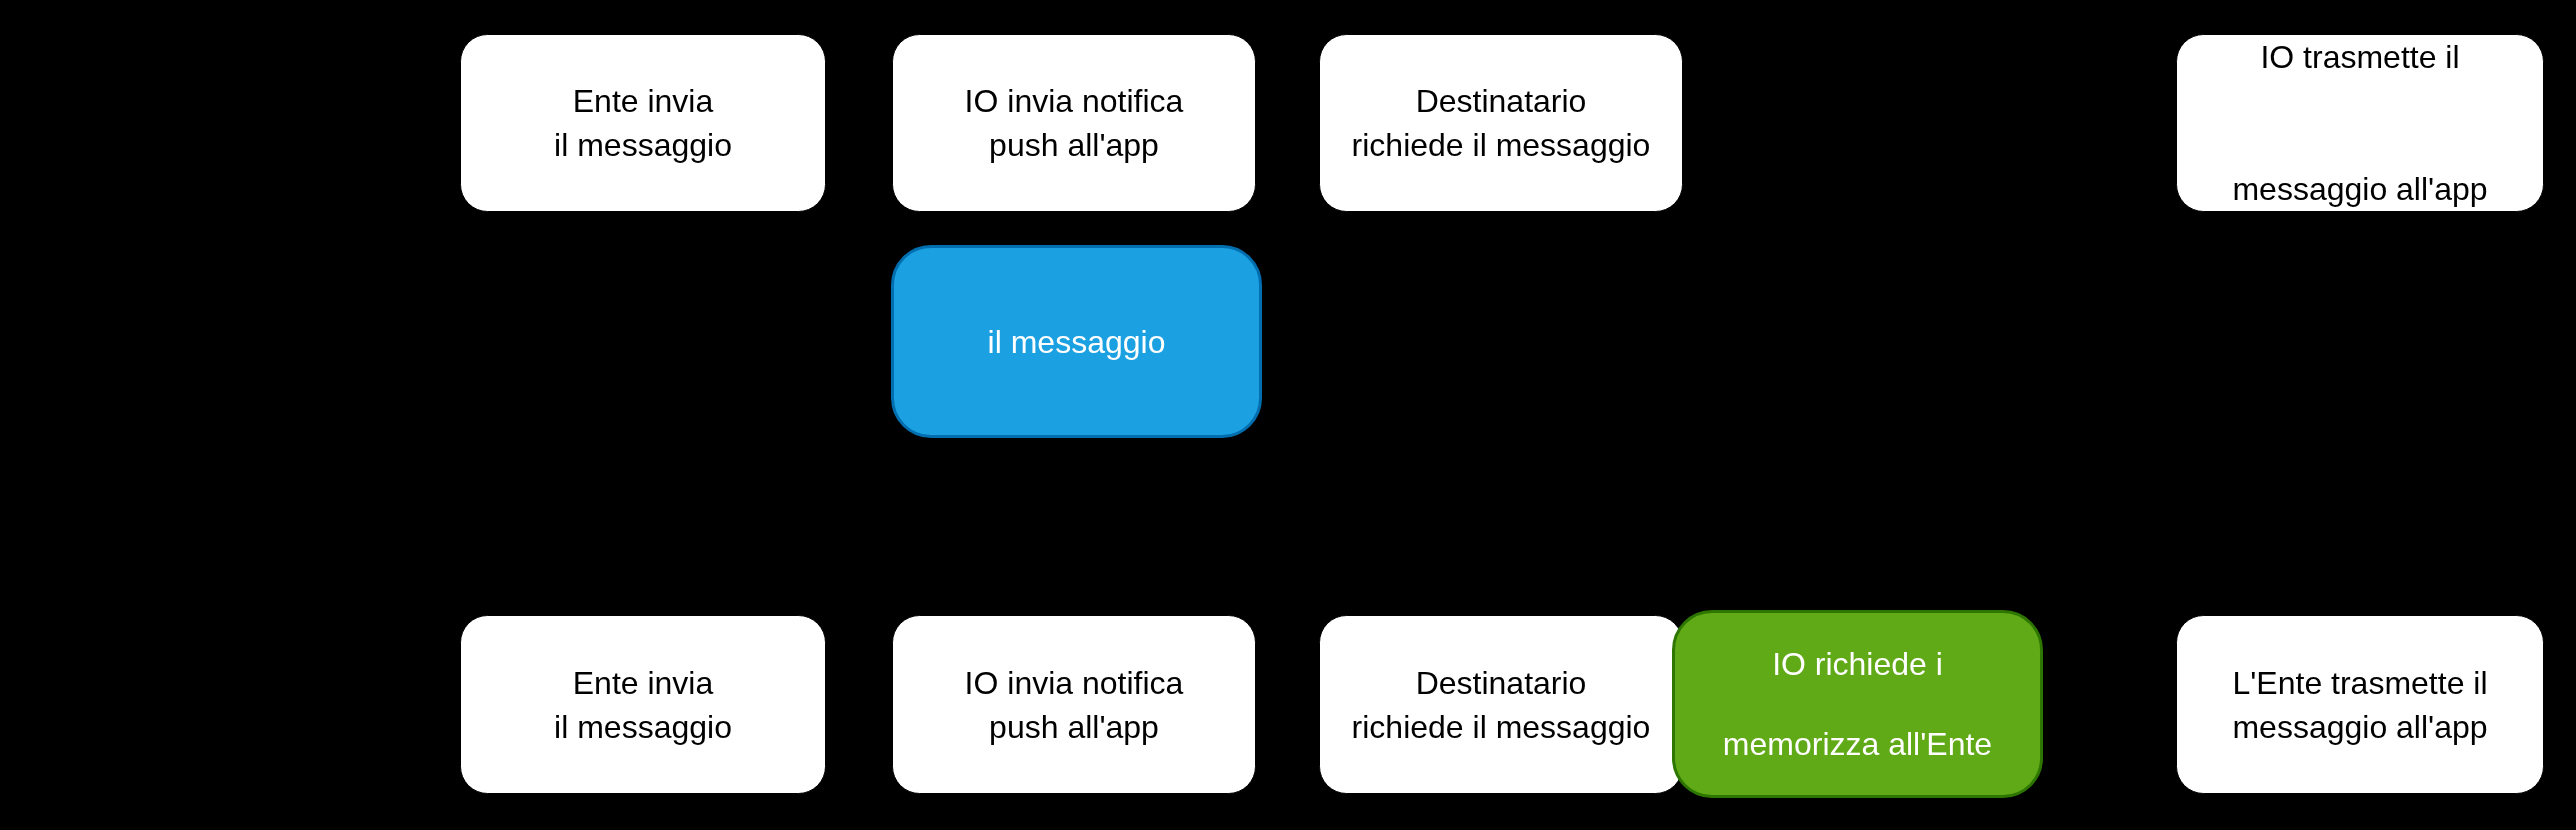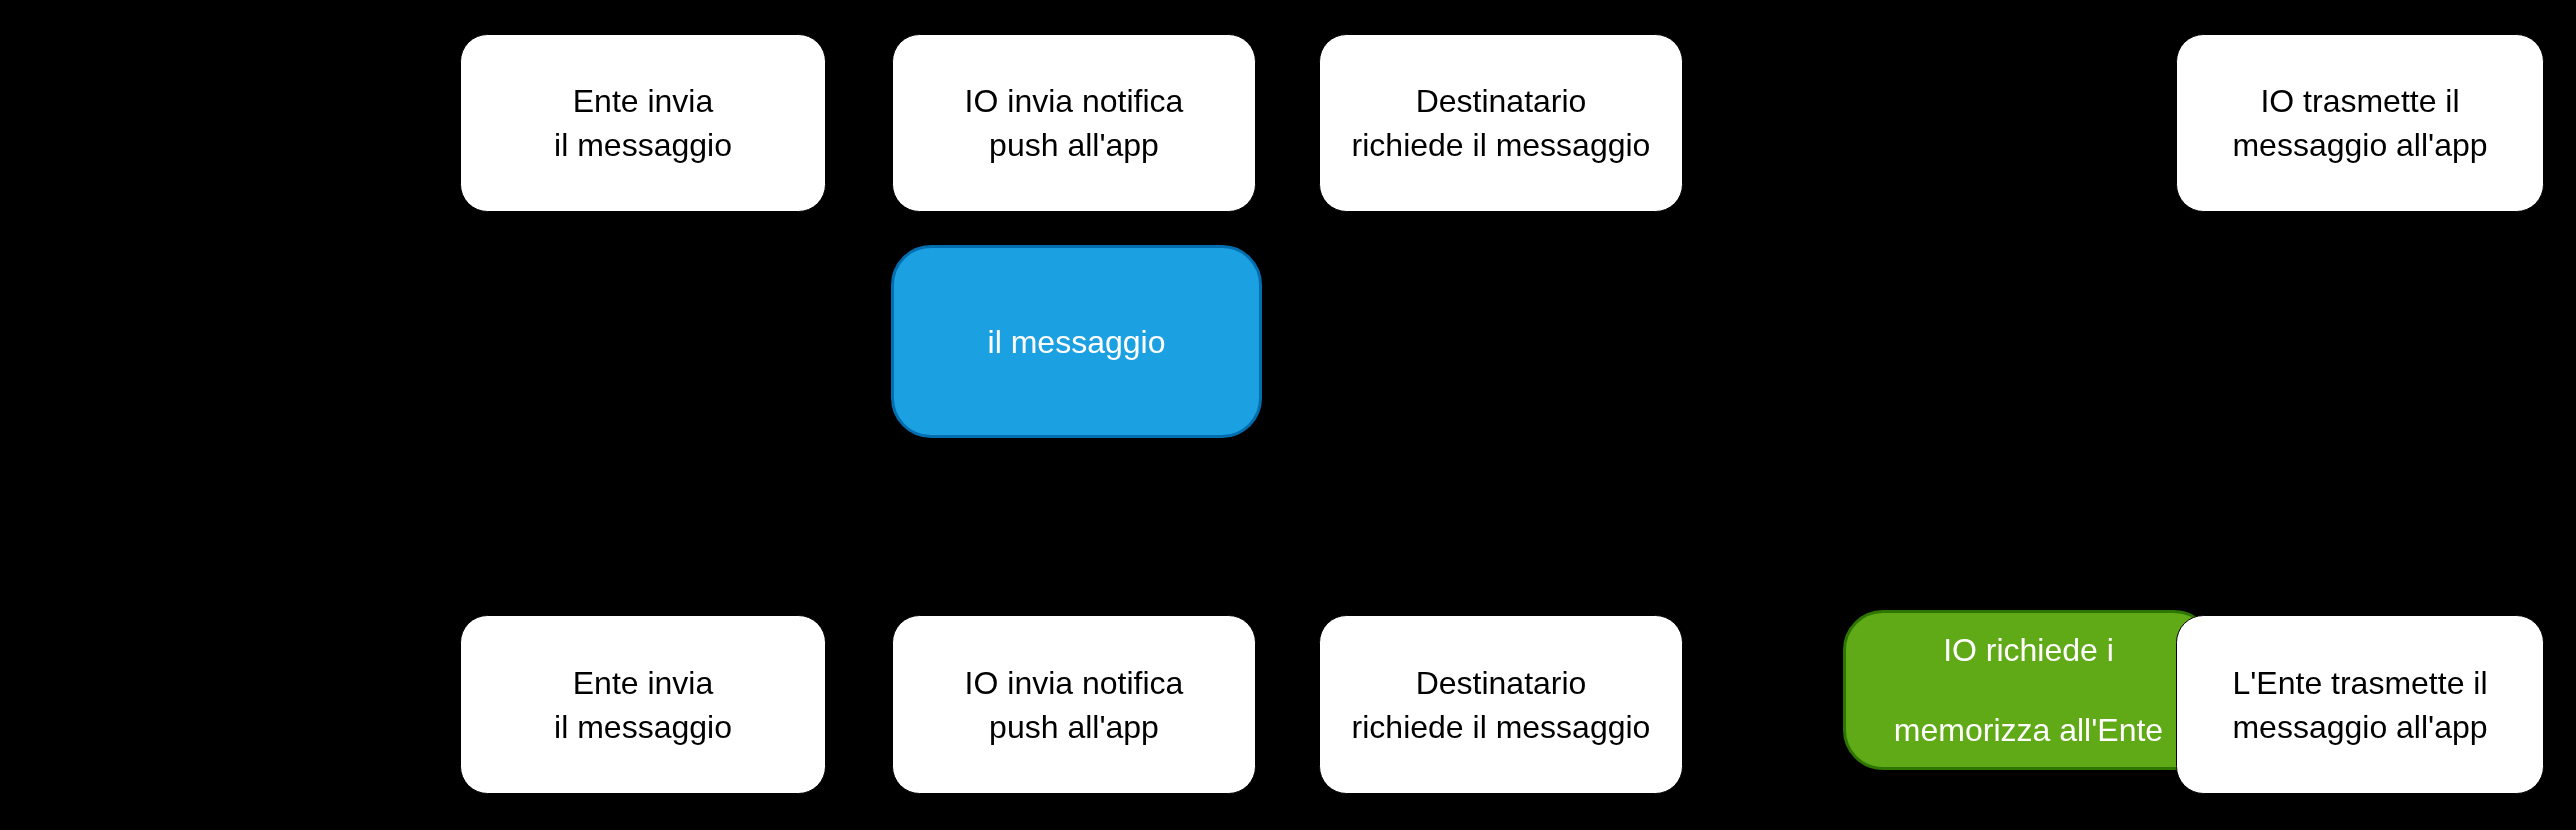--- a/index.html
+++ b/index.html
@@ -62,21 +62,21 @@
   <div class="node white" style="left:892px; top:34px; width:364px; height:178px;">
     <span>IO invia notifica</span>
     <span>push all'app</span>
   </div>
 
   <div class="node white" style="left:1319px; top:34px; width:364px; height:178px;">
     <span>Destinatario</span>
     <span>richiede il messaggio</span>
   </div>
 
-  <div class="node white" style="left:2176px; top:34px; width:368px; height:178px;">
+  <div class="node white" style="left:2176px; top:34px; width:368px; height:178px;justify-content:space-between;">
     <span>IO trasmette il</span>
     <span>messaggio all'app</span>
   </div>
 
   <div class="node blue" style="left:891px; top:245px; width:371px; height:193px;">
     <span>il messaggio</span>
   </div>
 
   <div class="node white" style="left:460px; top:615px; width:366px; height:179px;">
     <span>Ente invia</span>
@@ -86,21 +86,21 @@
   <div class="node white" style="left:892px; top:615px; width:364px; height:179px;">
     <span>IO invia notifica</span>
     <span>push all'app</span>
   </div>
 
   <div class="node white" style="left:1319px; top:615px; width:364px; height:179px;">
     <span>Destinatario</span>
     <span>richiede il messaggio</span>
   </div>
 
-  <div class="node green" style="left:1843px; top:610px; width:371px; height:160px;gap:36px;">
+  <div class="node green" style="left:1672px; top:610px; width:371px; height:188px;gap:36px;">
     <span>IO richiede i</span>
     <span>memorizza all'Ente</span>
   </div>
 
   <div class="node white" style="left:2176px; top:615px; width:368px; height:179px;">
     <span>L'Ente trasmette il</span>
     <span>messaggio all'app</span>
   </div>
 
 </div>

